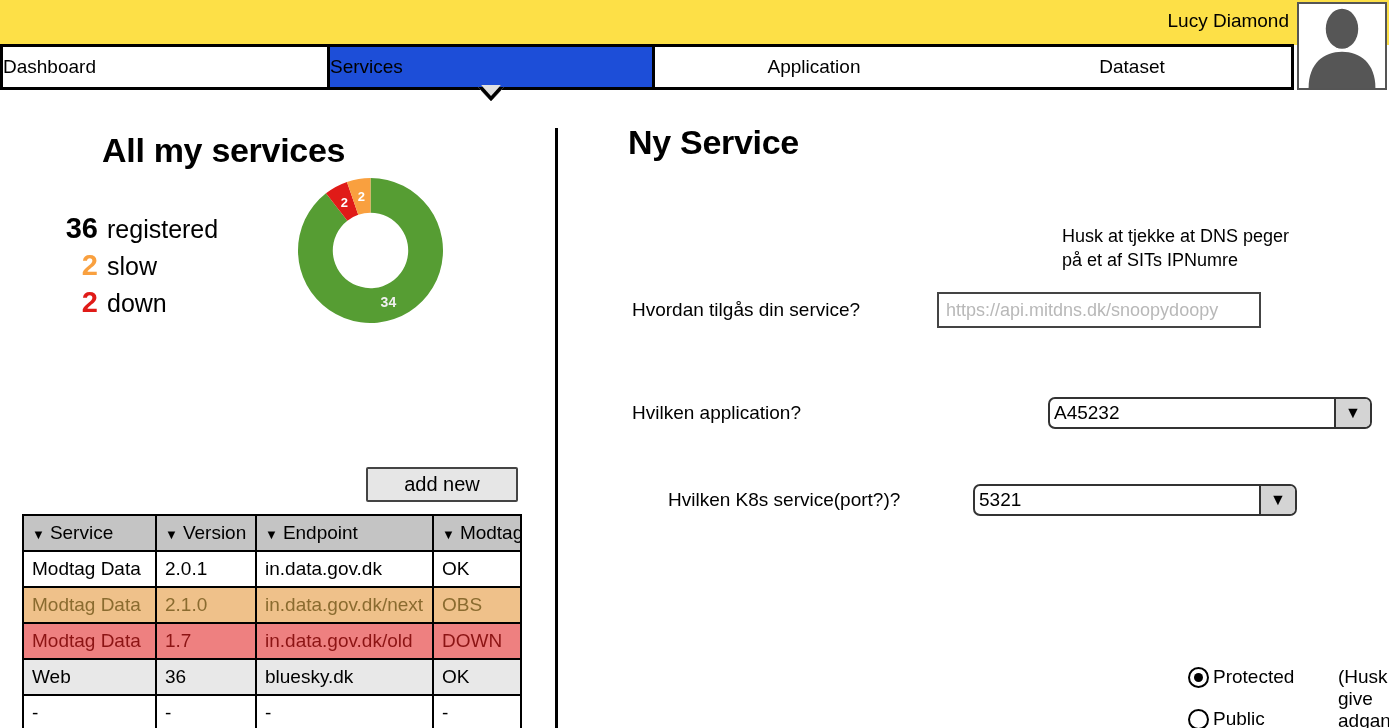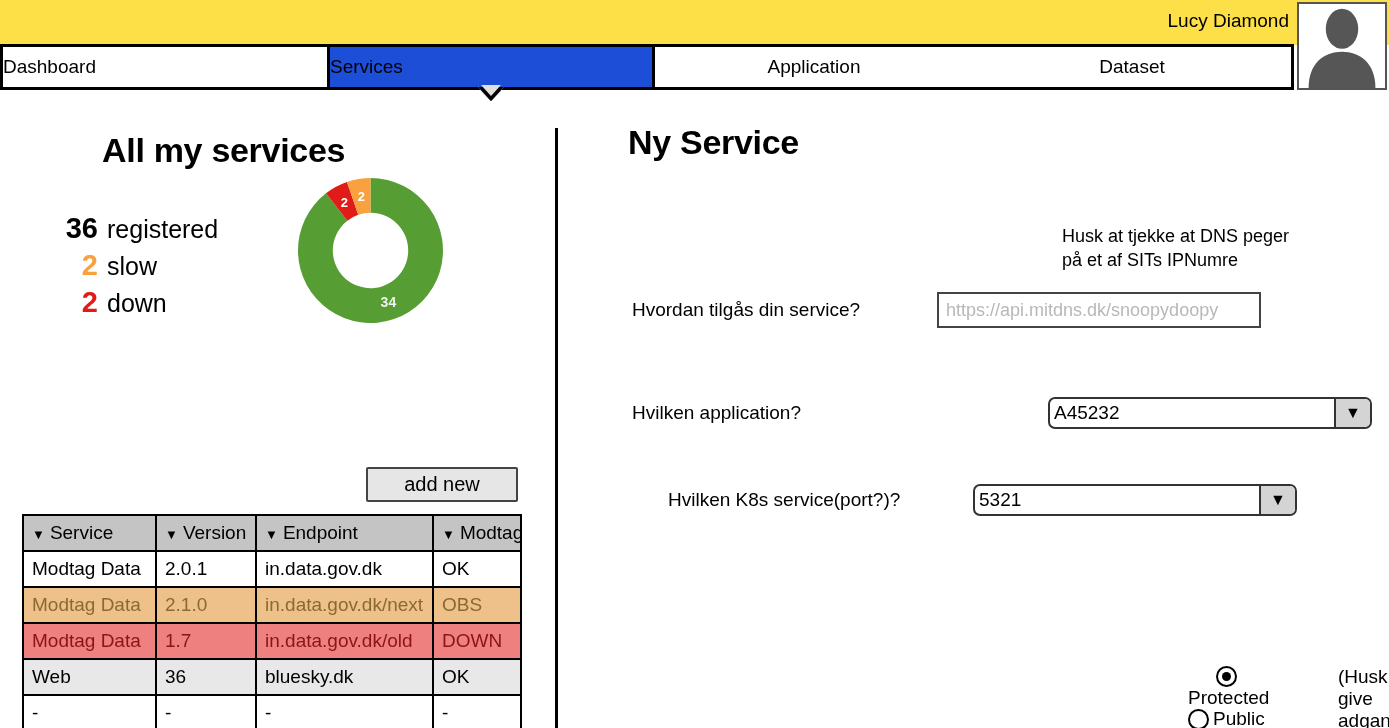--- a/index.html
+++ b/index.html
@@ -310,21 +310,21 @@
     box-sizing: border-box;
   }
 
   .radio-row {
     position: absolute;
     left: 633px;
     display: flex;
     align-items: center;
     font-size: 19px;
   }
-  #radio-protected { top: 566px; left: 633px; flex-direction: column; }
+  #radio-protected { top: 566px; left: 633px; }
   #radio-public    { top: 608px; left: 633px; }
   .radio-mark {
     width: 21px; height: 21px;
     border: 2px solid #000;
     border-radius: 50%;
     box-sizing: border-box;
     margin-right: 4px;
     display: flex;
     align-items: center;
     justify-content: center;

